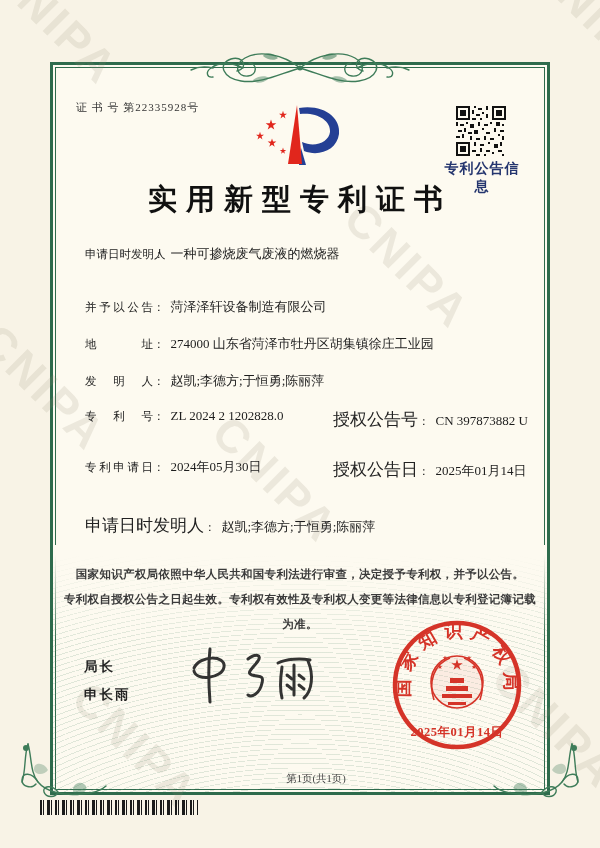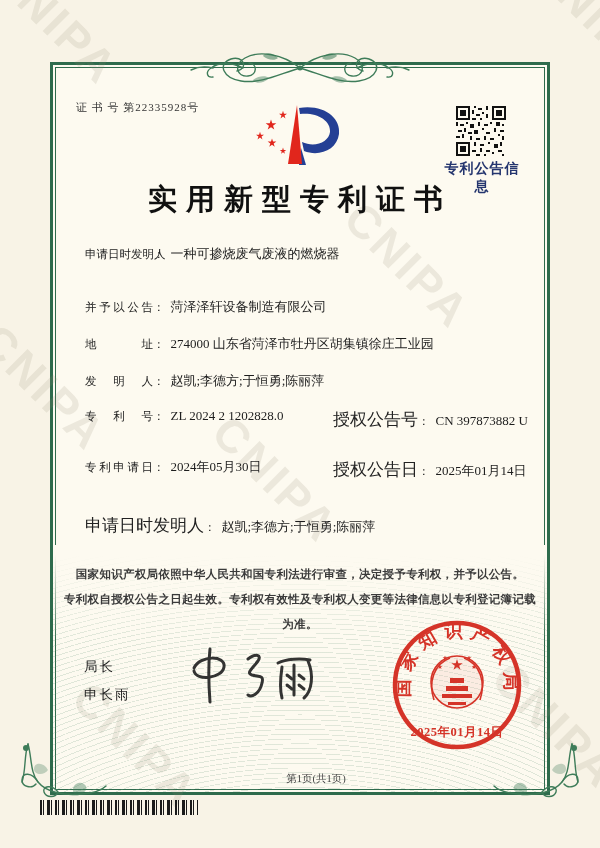--- a/index.html
+++ b/index.html
@@ -44,21 +44,21 @@
     font-weight:bold;color:#101010;letter-spacing:9px;}
   .row{left:85px;font-size:13px;white-space:nowrap;}
   .jlbl{display:inline-block;width:68px;font-size:11.5px;color:#222;
     text-align:justify;text-align-last:justify;vertical-align:baseline;}
   .nlbl{font-size:17px;color:#222;}
   .colon{font-size:11.5px;color:#222;}
   .val{font-size:13px;color:#1d1d1d;margin-left:6px;}
   .rgt{position:absolute;left:248px;top:0;white-space:nowrap;}
   .statement{left:62px;top:562px;width:476px;text-align:center;font-size:11.5px;
     line-height:25px;color:#3a3a3a;font-weight:600;letter-spacing:0.3px;}
-  .signer{left:84px;font-size:13.5px;font-weight:normal;color:#222;
+  .signer{left:84px;font-size:13.5px;font-weight:bold;color:#222;
     font-family:"Liberation Sans","DejaVu Sans",sans-serif;letter-spacing:2px;}
   .footer{left:16px;top:772px;width:600px;text-align:center;font-size:10.5px;color:#444;}
   .barcode{
     left:40px;top:800px;width:158px;height:15px;z-index:3;position:absolute;
     background:repeating-linear-gradient(90deg,
       #1a1a1a 0 2px, transparent 2px 3px,
       #1a1a1a 3px 4px, transparent 4px 7px,
       #1a1a1a 7px 10px, transparent 10px 11px,
       #1a1a1a 11px 12px, transparent 12px 15px);
   }

